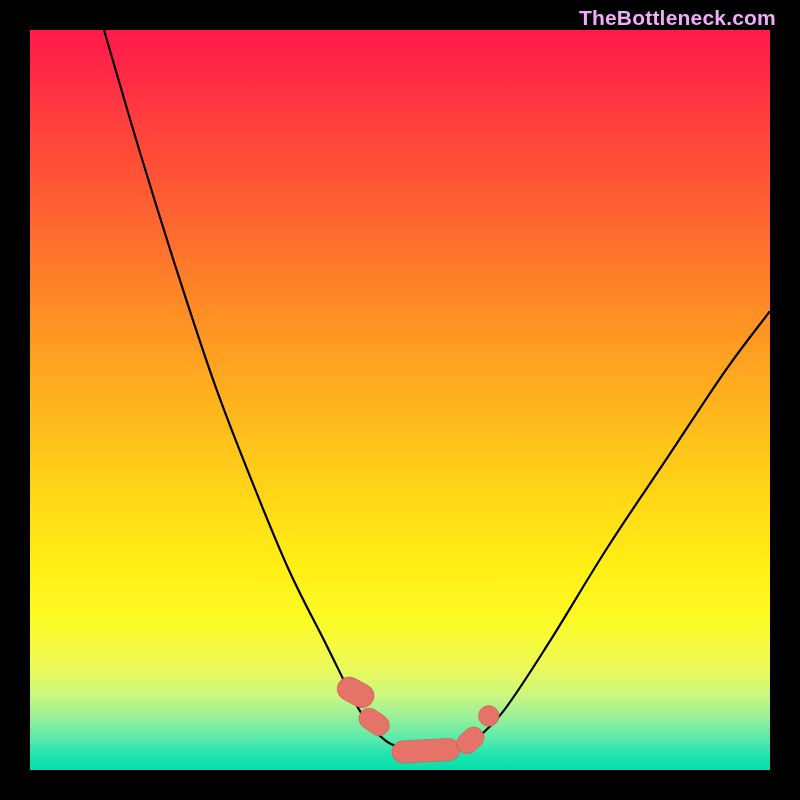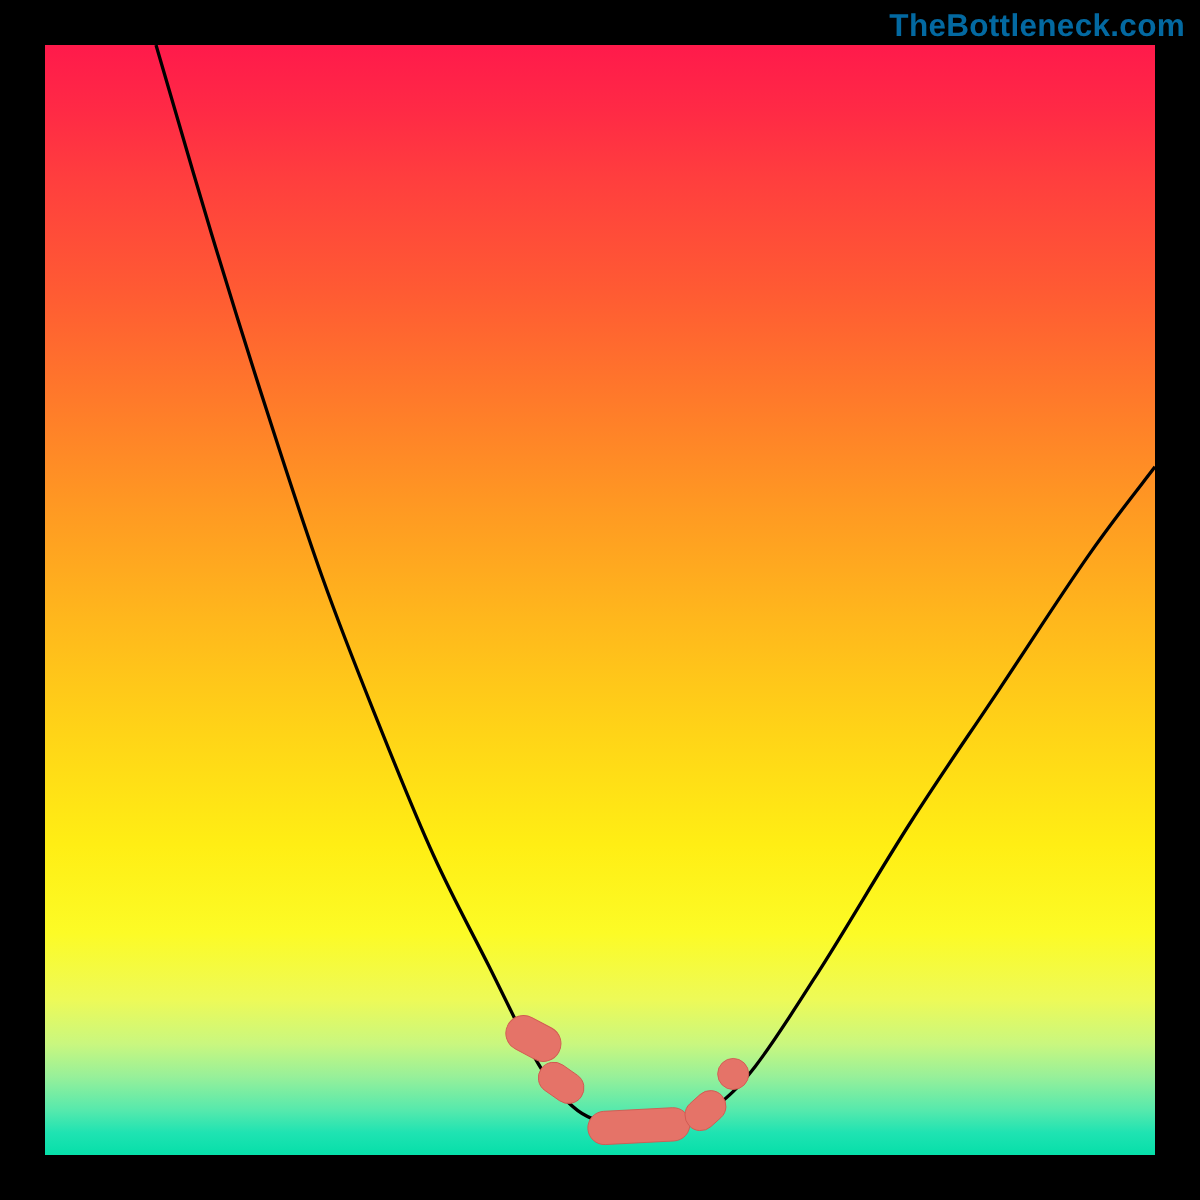--- a/index.html
+++ b/index.html
@@ -13,22 +13,22 @@
   }
   .frame {
     position: relative;
     width: 800px;
     height: 800px;
     background: #000;
   }
   .watermark {
     position: absolute;
     top: 6px;
-    right: 10px;
-    color: #0369a1;
+    right: 24px;
+    color: #f0abfc;
     font-size: 21px;
     font-weight: 600;
     letter-spacing: 0.2px;
     z-index: 5;
   }
   .plot-area {
     position: absolute;
     left: 30px;
     top: 30px;
     width: 740px;

